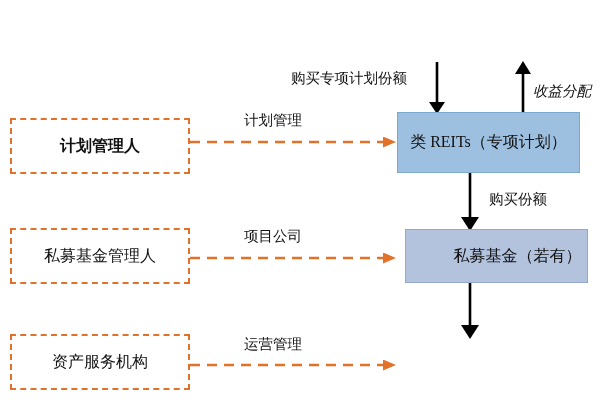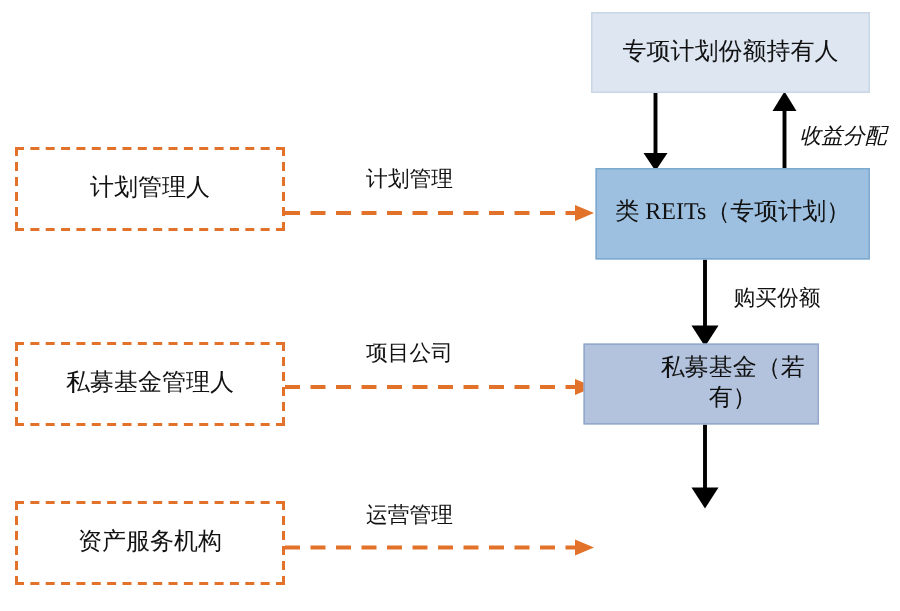--- a/index.html
+++ b/index.html
@@ -103,46 +103,44 @@
 
     <g>
       <line x1="190" y1="258" x2="384" y2="258" stroke="#e2722a" stroke-width="2.6" stroke-dasharray="10,7" marker-end="url(#arrowOrange)"></line>
     </g>
 
     <g>
       <line x1="190" y1="365" x2="384" y2="365" stroke="#e2722a" stroke-width="2.6" stroke-dasharray="10,7" marker-end="url(#arrowOrange)"></line>
     </g>
   </svg>
 
-  <div class="node box-light" style="left:394px;top:8px;width:186px;height:54px;">
-    <span>专项计划份额持有人</span>
-  </div>
 
   <div class="node box-blue" style="left:397px;top:112px;width:183px;height:61px;">
     <span>类 REITs</span>
     <span>（专项计划）</span>
   </div>
 
-  <div class="node box-steel" style="left:389px;top:229px;width:157px;height:54px;padding-left:42px;">
+  <div class="node box-steel" style="left:405px;top:229px;width:183px;height:54px;padding-left:42px;">
     <span>私募基金（若有）</span>
   </div>
 
 
-  <div class="node box-dashed" style="left:10px;top:98px;width:180px;height:56px;">
+  <div class="node box-dashed" style="left:10px;top:118px;width:180px;height:56px;font-weight:bold;">
     <span>计划管理人</span>
   </div>
 
   <div class="node box-dashed" style="left:10px;top:334px;width:180px;height:56px;">
     <span>资产服务机构</span>
   </div>
 
   <div class="node box-dashed" style="left:10px;top:228px;width:180px;height:56px;">
     <span>私募基金管理人</span>
   </div>
 
+  <div class="edge-label" style="left:291px;top:71px;">购买专项计划份额</div>
 
   <div class="edge-label" style="left:533px;top:84px;font-style:italic;">收益分配</div>
 
   <div class="edge-label" style="left:489px;top:192px;">购买份额</div>
 
   <div class="edge-label" style="left:244px;top:113px;">计划管理</div>
 
   <div class="edge-label" style="left:244px;top:229px;">项目公司</div>
 
   <div class="edge-label" style="left:244px;top:337px;">运营管理</div>

